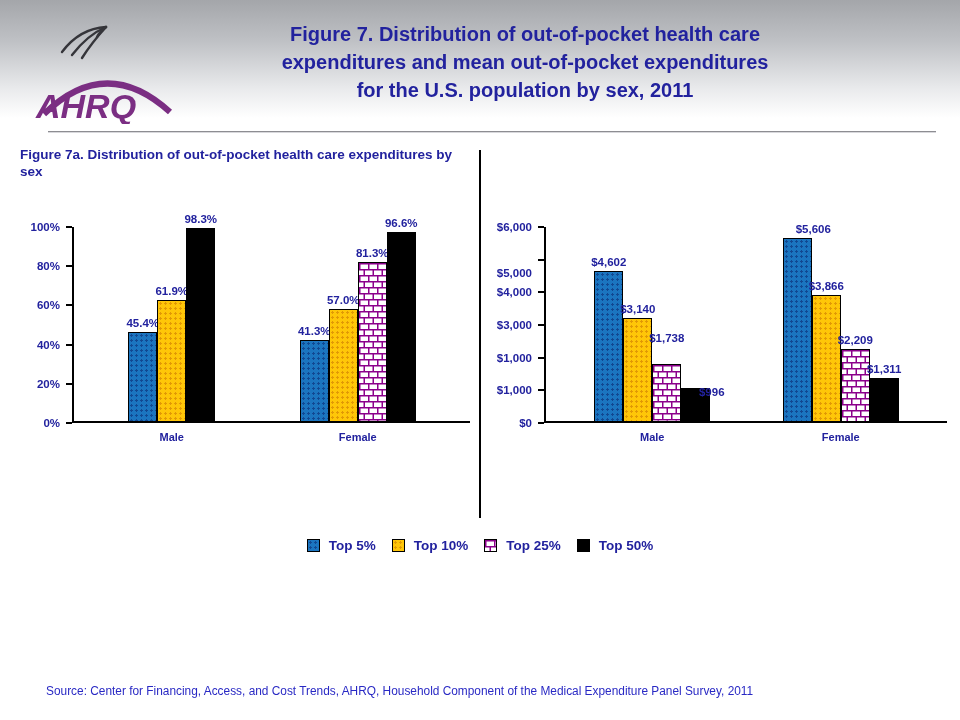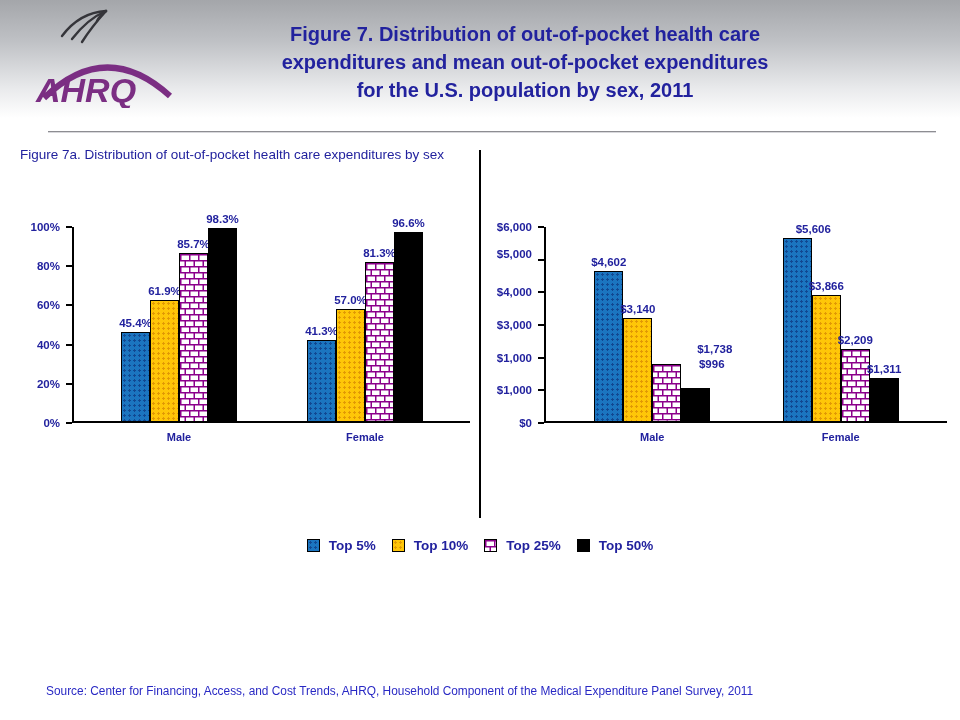--- a/index.html
+++ b/index.html
@@ -10,34 +10,34 @@
     --bar-black:#000000;
     --source-blue:#2929C4;
   }
   *{margin:0;padding:0;box-sizing:border-box;}
   body{font-family:"Liberation Sans",sans-serif;background:#666;}
   .page{position:relative;width:960px;height:720px;background:#fff;overflow:hidden;}
 
   
   .header{position:absolute;top:0;left:0;width:960px;height:118px;
     background:linear-gradient(to bottom,#a4a6aa 0%,#bfc1c5 35%,#e9eaec 75%,#ffffff 100%);}
-  .logo-block{position:absolute;left:34px;top:2px;width:150px;height:110px;}
+  .logo-block{position:absolute;left:34px;top:18px;width:150px;height:110px;}
   .eagle{position:absolute;left:18px;top:4px;}
   .ahrq{position:absolute;left:0px;top:46px;}
   .title-block{position:absolute;left:150px;right:60px;top:20px;text-align:center;
     color:var(--title-blue);font-weight:bold;font-size:20px;line-height:1.4;}
 
   .header-rule{position:absolute;top:131px;left:48px;width:888px;height:2px;
     background:#8d8d92;border-bottom:1px solid #d8d8dc;}
 
   
   .panel{position:absolute;top:147px;height:400px;}
   .panel-left{left:20px;width:450px;}
   .panel-right{left:492px;width:455px;}
-  .panel-title{color:var(--title-blue);font-weight:normal;font-size:13.5px;line-height:1.25;}
+  .panel-title{color:var(--title-blue);font-weight:bold;font-size:13.5px;line-height:1.25;}
   .panel-divider{position:absolute;left:479px;top:150px;width:2px;height:368px;background:#000;}
 
   
   .chart{position:absolute;top:80px;left:0;right:0;display:flex;}
   .y-axis{position:relative;width:52px;height:196px;flex:none;}
   .tick-label{position:absolute;right:12px;color:var(--title-blue);
     font-weight:bold;font-size:11.5px;white-space:nowrap;line-height:14px;}
   .tick-mark{position:absolute;right:0;width:6px;height:2px;background:#000;}
   .plot{position:relative;flex:1;height:196px;border-left:2px solid #000;
     border-bottom:2px solid #000;display:flex;align-items:flex-end;
@@ -133,28 +133,20 @@
           <div class="bar-group">
             <div class="bar-wrap">
               <div class="bar-value" style="bottom: 91.984px;">45.4%</div>
               <div class="bar fill-blue" style="height: 88.984px;"></div>
             </div>
             <div class="bar-wrap">
               <div class="bar-value" style="bottom: 124.324px;">61.9%</div>
               <div class="bar fill-yellow" style="height: 121.324px;"></div>
             </div>
             <div class="bar-wrap">
-              <div class="bar-value" style="bottom: 170.972px;">85.7%</div>
-              <div class="bar fill-brick" style="height: 167.972px;">
-                <svg preserveAspectRatio="none">
-                  <rect width="100%" height="100%" fill="url(#brickpat)"></rect>
-                </svg>
-              </div>
-            </div>
-            <div class="bar-wrap">
               <div class="bar-value" style="bottom: 195.668px;">98.3%</div>
               <div class="bar fill-black" style="height: 192.668px;"></div>
             </div>
             <div class="cat-label">Male</div>
           </div>
           <div class="bar-group">
             <div class="bar-wrap">
               <div class="bar-value" style="bottom: 83.948px;">41.3%</div>
               <div class="bar fill-blue" style="height: 80.948px;"></div>
             </div>
@@ -188,45 +180,45 @@
           <div class="tick-label" style="bottom: -7px;">$0</div>
           <div class="tick-mark" style="bottom: -1px;"></div>
           <div class="tick-label" style="bottom: 25.6667px;">$1,000</div>
           <div class="tick-mark" style="bottom: 31.6667px;"></div>
           <div class="tick-label" style="bottom: 58.3333px;">$1,000</div>
           <div class="tick-mark" style="bottom: 64.3333px;"></div>
           <div class="tick-label" style="bottom: 91px;">$3,000</div>
           <div class="tick-mark" style="bottom: 97px;"></div>
           <div class="tick-label" style="bottom: 123.667px;">$4,000</div>
           <div class="tick-mark" style="bottom: 129.667px;"></div>
-          <div class="tick-label" style="bottom: 162px;">$5,000</div>
+          <div class="tick-label" style="bottom: 143px;">$5,000</div>
           <div class="tick-mark" style="bottom: 162.333px;"></div>
           <div class="tick-label" style="bottom: 189px;">$6,000</div>
           <div class="tick-mark" style="bottom: 195px;"></div>
         </div>
       <div class="plot">
           <div class="bar-group">
             <div class="bar-wrap">
               <div class="bar-value" style="bottom: 153.332px;">$4,602</div>
               <div class="bar fill-blue" style="height: 150.332px;"></div>
             </div>
             <div class="bar-wrap">
               <div class="bar-value" style="bottom: 105.573px;">$3,140</div>
               <div class="bar fill-yellow" style="height: 102.573px;"></div>
             </div>
             <div class="bar-wrap">
-              <div class="bar-value" style="bottom: 66px; margin-left: 48px;">$1,738</div>
+              <div class="bar-value" style="bottom: 77px;">$1,738</div>
               <div class="bar fill-brick" style="height: 56.7747px;">
                 <svg preserveAspectRatio="none">
                   <rect width="100%" height="100%" fill="url(#brickpat)"></rect>
                 </svg>
               </div>
             </div>
             <div class="bar-wrap">
-              <div class="bar-value" style="bottom: 51px; padding-left: 32px;">$996</div>
+              <div class="bar-value" style="bottom: 23px; padding-left: 32px;">$996</div>
               <div class="bar fill-black" style="height: 32.536px;"></div>
             </div>
             <div class="cat-label">Male</div>
           </div>
           <div class="bar-group">
             <div class="bar-wrap">
               <div class="bar-value" style="bottom: 186.129px; padding-left: 32px;">$5,606</div>
               <div class="bar fill-blue" style="height: 183.129px;"></div>
             </div>
             <div class="bar-wrap">

